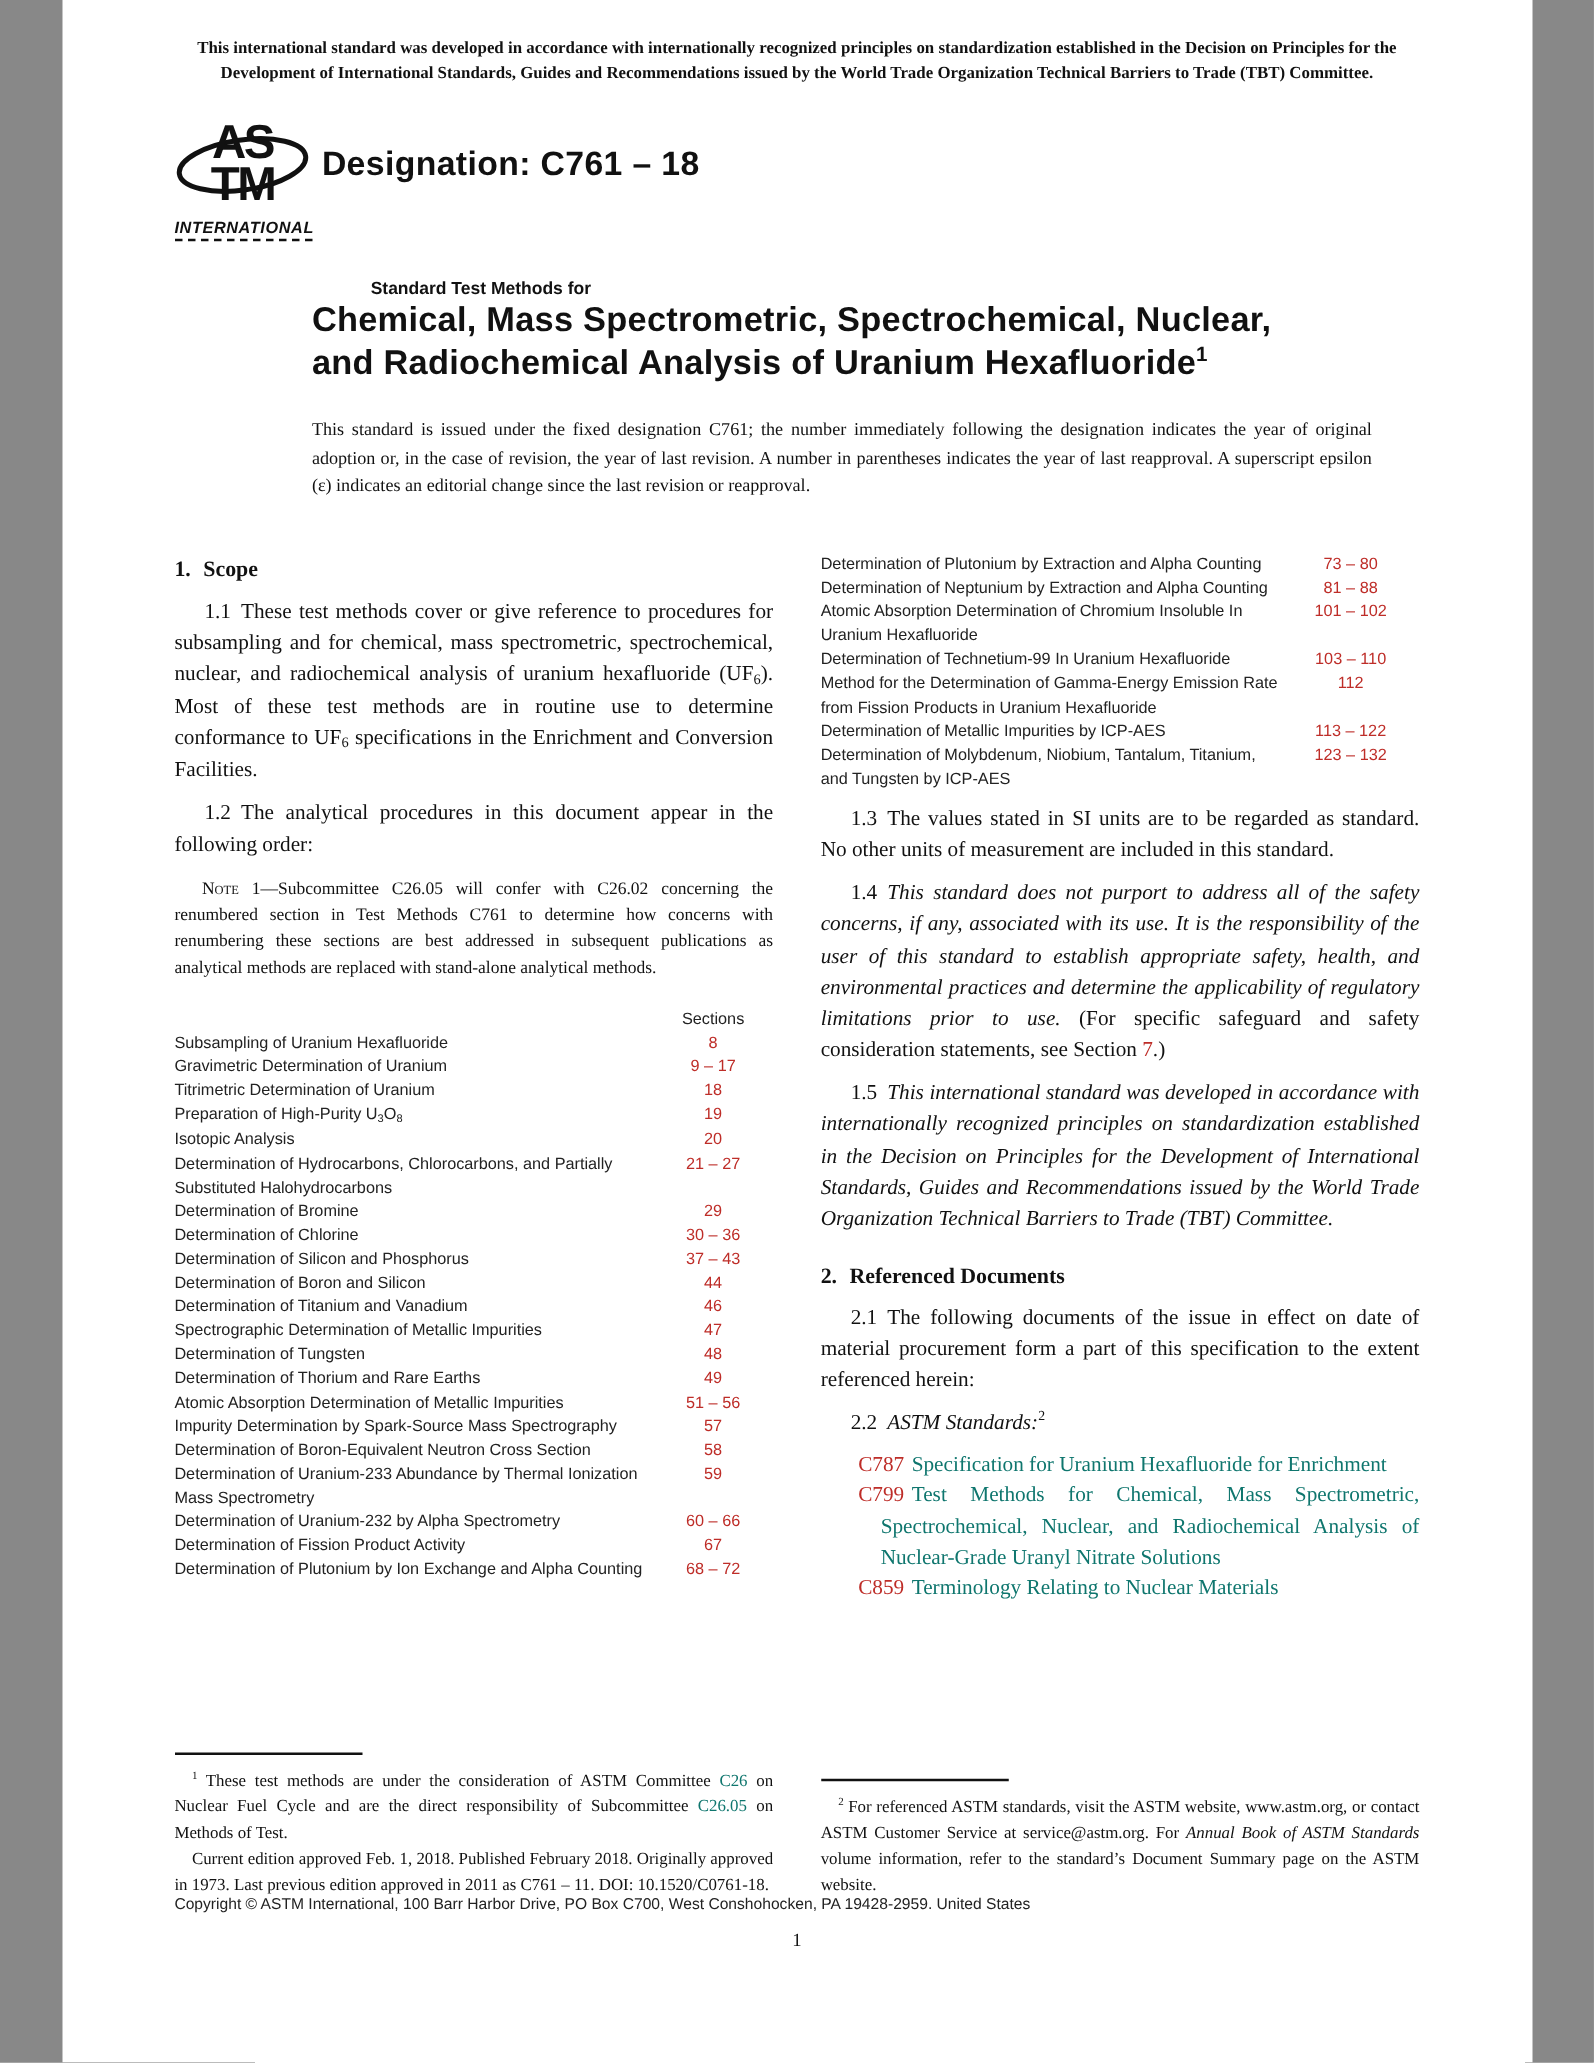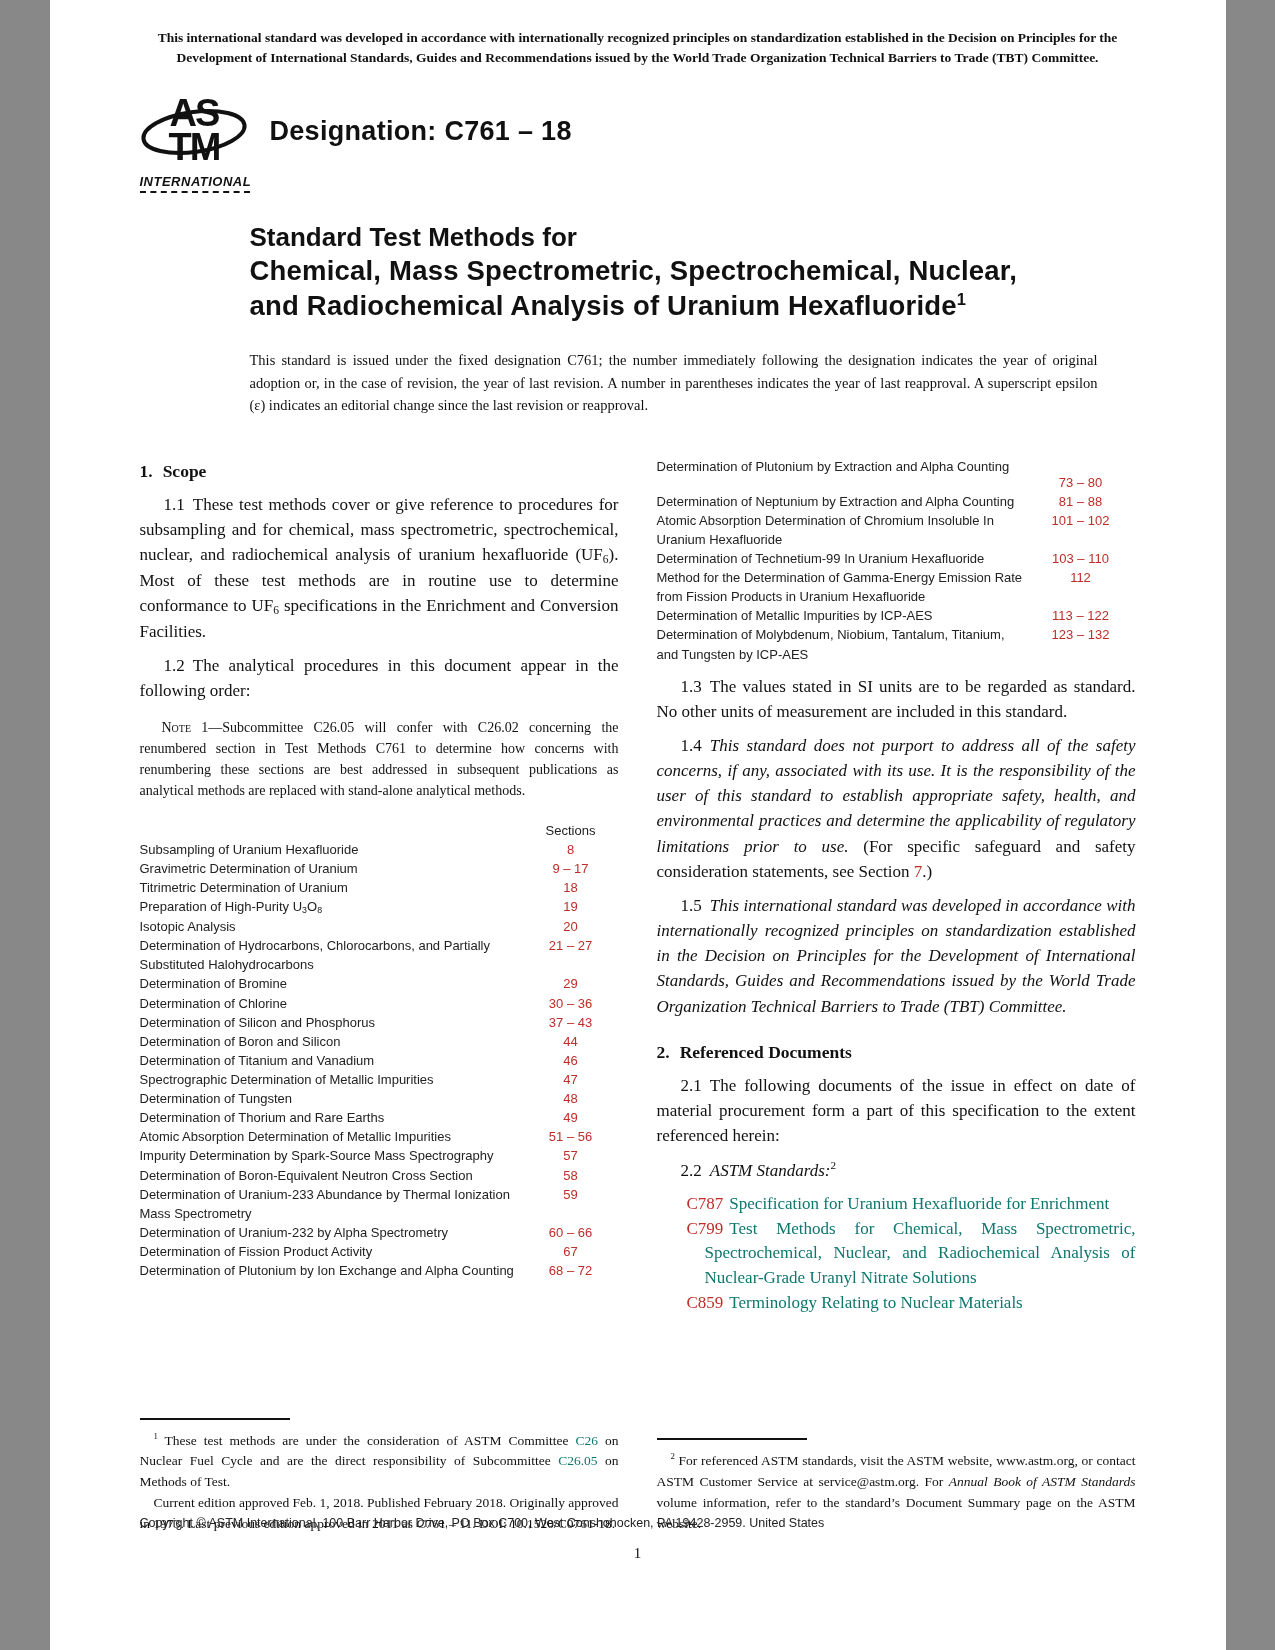--- a/index.html
+++ b/index.html
@@ -33,27 +33,27 @@
     font-family:"Liberation Sans", sans-serif;
     font-weight:bold; font-style:italic;
     font-size:13px; letter-spacing:0.5px;
     border-bottom:2px dashed #111;
     padding-bottom:2px;
     white-space:nowrap;
   }
   .designation {
     font-family:"Liberation Sans", sans-serif;
     font-weight:bold; font-size:27px;
-    margin-left:20px; margin-top:-18px;
+    margin-left:8px; margin-top:-18px;
     letter-spacing:0.3px;
   }
 
   
   .title-block { margin:30px 0 0 110px; font-family:"Liberation Sans", sans-serif; font-weight:bold; }
-  .title-intro { font-size:26px; line-height:1.3; }
+  .title-intro { font-size:14px; line-height:1.3;margin-left:47px; }
   .title-main  { font-size:27.5px; line-height:1.25; letter-spacing:0.2px; }
   sup.tfn { font-size:60%; vertical-align:super; }
 
   .issued-note {
     margin:26px 0 0 110px;
     width:848px;
     font-size:14.5px;
     line-height:1.55;
     text-align:justify;
   }
@@ -254,21 +254,21 @@
             <p><sup class="fnref">1</sup><span> These test methods are under the consideration of ASTM Committee </span><span class="link-blue">C26</span><span> on Nuclear Fuel Cycle and are the direct responsibility of Subcommittee </span><span class="link-blue">C26.05</span><span> on Methods of Test.</span></p>
             <p>Current edition approved Feb. 1, 2018. Published February 2018. Originally approved in 1973. Last previous edition approved in 2011 as C761 – 11. DOI: 10.1520/C0761-18.</p>
           </div>
         </div>
       </div>
 
       <div class="col">
         <div class="stable" style="margin-top:0;">
           <div class="trow">
               <div class="tlabel">Determination of Plutonium by Extraction and Alpha Counting</div>
-              <div class="tnum" style="flex-basis:110px;margin-top:16px;">73 – 80</div>
+              <div class="tnum" style="flex-basis:110px;">73 – 80</div>
             </div>
           <div class="trow">
               <div class="tlabel">Determination of Neptunium by Extraction and Alpha Counting</div>
               <div class="tnum" style="flex-basis:110px;">81 – 88</div>
             </div>
           <div class="trow">
               <div class="tlabel">Atomic Absorption Determination of Chromium Insoluble In Uranium Hexafluoride</div>
               <div class="tnum" style="flex-basis:110px;">101 – 102</div>
             </div>
           <div class="trow">

